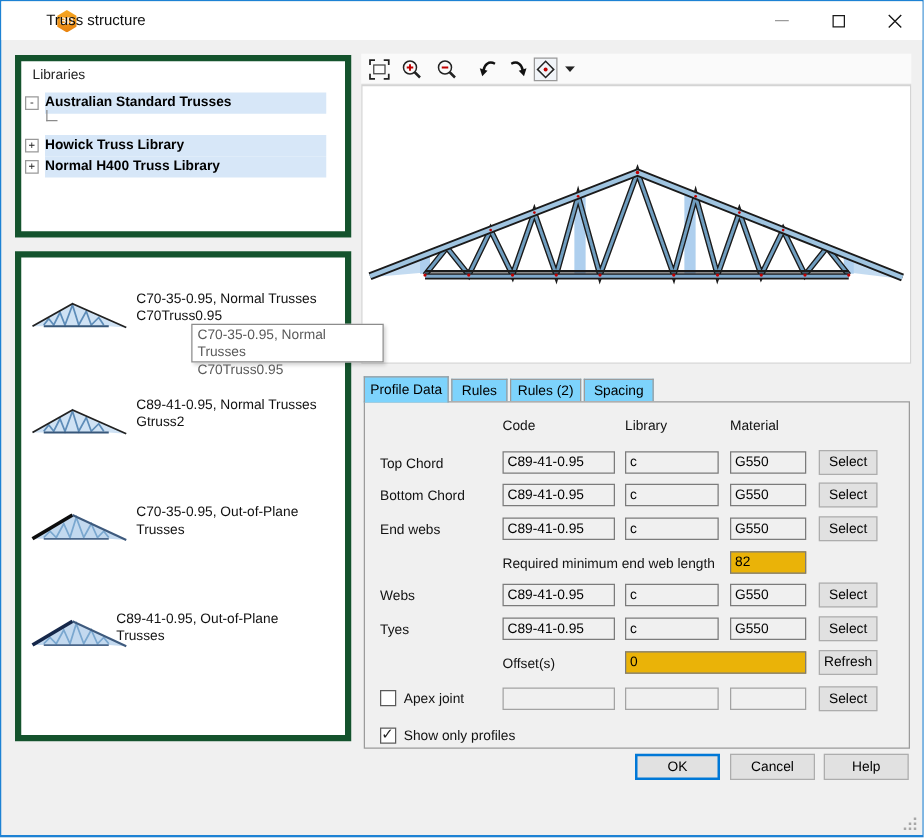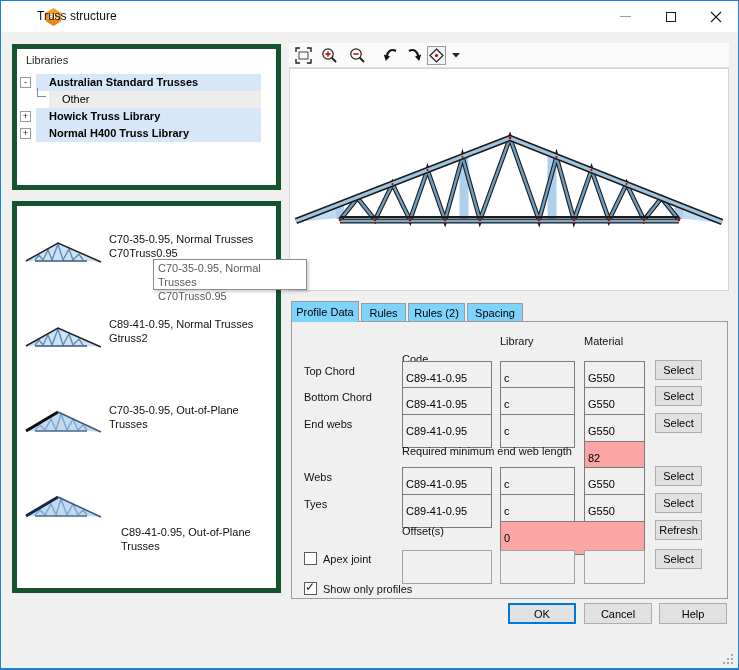--- a/index.html
+++ b/index.html
@@ -22,21 +22,21 @@
   .max-glyph { width:10px; height:10px; border:1px solid #1a1a1a; background:transparent; }
 
   
   .panel { position:absolute; background:#fff; border:5px solid #14532d; }
 
   
   .tree-header { position:absolute; left:9px; top:5px; color:#222; }
   .tree-row { position:absolute; height:17px; line-height:17px; }
   .expander { position:absolute; width:11px; height:11px; top:3px; border:1px solid #999;
               background:#fff; font-size:9px; line-height:9px; text-align:center; color:#222; }
-  .tree-label { position:absolute; top:0; height:17px; line-height:16px; padding-left:13px; }
+  .tree-label { position:absolute; top:0; height:17px; line-height:16px; padding-left:0; }
   .tree-label.sel { background:#d7e7f8; font-weight:bold; }
   .tree-label.child { background:#ededed; }
   .connector { position:absolute; width:9px; height:9px; top:2px;
                border-left:1px solid #8b8b8b; border-bottom:1px solid #8b8b8b; }
 
   
   .list-item { position:absolute; left:0; width:100%; }
   .thumb { position:absolute; }
   .item-text { position:absolute; line-height:14px; color:#111; }
 
@@ -59,22 +59,22 @@
   .tab { position:absolute; background:#7dd3fc; border:1px solid #9b9b9b; border-bottom:none;
          text-align:center; line-height:18px; }
   .tab.inactive { top:271px; height:18px; }
   .tab.active { top:269px; height:21px; z-index:5; line-height:20px; }
   .tabpane { position:absolute; left:290px; top:289px; width:437px; height:278px;
              background:#f0f0f0; border:1px solid #9b9b9b; }
 
   
   .flabel { position:absolute; line-height:18px; color:#111; }
   .field { position:absolute; height:18px; border:1px solid #7b7b7b; background:#f0f0f0;
-           font-family:"Liberation Sans", sans-serif; font-size:11px; padding:16px 3px; color:#000; }
-  .field.white { background:#fca5a5; }
+           font-family:"Liberation Sans", sans-serif; font-size:11px; padding:0 3px; color:#000; }
+  .field.white { background:#eab308; }
   .field.empty { border-color:#a3a3a3; }
   .btn { position:absolute; height:20px; background:#e1e1e1; border:1px solid #adadad;
          font-family:"Liberation Sans", sans-serif; font-size:11px; color:#000;
          display:flex; align-items:center; justify-content:center; }
   .cb { position:absolute; width:13px; height:13px; border:1px solid #5a5a5a; background:#fff; }
   .cb .check { display:none; font-size:12px; line-height:11px; margin:-1px 0 0 0; color:#222; }
   .cb.checked .check { display:block; }
 
   
   .btn.ok { border:2px solid #0078d7; }
@@ -107,21 +107,20 @@
 
     <div class="panel" style="left:11px; top:12px; width:269px; height:146px;">
       <div class="tree-header">Libraries</div>
 
       <div class="tree-row" style="left:0; top:25px; width:100%;">
         <div class="expander" style="left:3px;">-</div>
         <div class="tree-label sel" style="left:19px; width:225px;">Australian Standard Trusses</div>
       </div>
       <div class="tree-row" style="left:0; top:42px; width:100%;">
         <div class="connector" style="left:20px; top:-3px;"></div>
-        <div class="tree-label child" style="left:32px; width:212px;">Other</div>
       </div>
       <div class="tree-row" style="left:0; top:59px; width:100%;">
         <div class="expander" style="left:3px;">+</div>
         <div class="tree-label sel" style="left:19px; width:225px;">Howick Truss Library</div>
       </div>
       <div class="tree-row" style="left:0; top:76px; width:100%;">
         <div class="expander" style="left:3px;">+</div>
         <div class="tree-label sel" style="left:19px; width:225px;">Normal H400 Truss Library</div>
       </div>
     </div>
@@ -169,21 +168,21 @@
       </div>
 
       <div class="list-item" style="top:275px; height:60px;">
         <svg class="thumb" style="left:6px; top:8px;" width="82" height="32" viewBox="0 0 82 32">
           <polygon points="3,27 35,8 78,28 64,27 12,27" fill="#c3d9ef"></polygon>
           <path d="M12,26 L17,21 L22,26 L28,15 L33,26 L38,10 L44,26 L50,15 L55,26 L60,21 L64,26" stroke="#7aa7cf" stroke-width="1.4" fill="none"></path>
           <path d="M12,27 L64,27" stroke="#4a668a" stroke-width="1.4" fill="none"></path>
           <path d="M3,27 L35,8" stroke="#16284a" stroke-width="3" fill="none"></path>
           <path d="M35,8 L78,28" stroke="#3e5a7d" stroke-width="1.6" fill="none"></path>
         </svg>
-        <div class="item-text" style="left:104px; top:7px;margin-top:37px;">
+        <div class="item-text" style="left:76px; top:7px;">
           <div>C89-41-0.95, Out-of-Plane</div>
           <div>Trusses</div>
         </div>
       </div>
     </div>
 
     <div class="tooltip">
       <div>C70-35-0.95, Normal Trusses</div>
       <div>C70Truss0.95</div>
     </div>
@@ -276,21 +275,21 @@
         </g>
       </svg>
     </div>
 
     <div class="tab active" style="left:290px; width:68px;">Profile Data</div>
     <div class="tab inactive" style="left:360px; width:45px;">Rules</div>
     <div class="tab inactive" style="left:407px; width:57px;">Rules (2)</div>
     <div class="tab inactive" style="left:466px; width:56px;">Spacing</div>
 
     <div class="tabpane">
-      <div class="flabel" style="left:110px; top:10px;margin-top:18px;">Code</div>
+      <div class="flabel" style="left:110px; top:10px;">Code</div>
       <div class="flabel" style="left:208px; top:10px;">Library</div>
       <div class="flabel" style="left:292px; top:10px;">Material</div>
 
       <div class="flabel" style="left:12px; top:40px;">Top Chord</div>
       <input class="field" style="left: 110px; top: 39px; width: 90px;" readonly="" value="C89-41-0.95">
       <input class="field" style="left: 208px; top: 39px; width: 75px;" readonly="" value="c">
       <input class="field" style="left: 292px; top: 39px; width: 61px;" readonly="" value="G550">
       <button class="btn" style="left:363px; top:38px; width:47px;">Select</button>
 
       <div class="flabel" style="left:12px; top:66px;">Bottom Chord</div>

